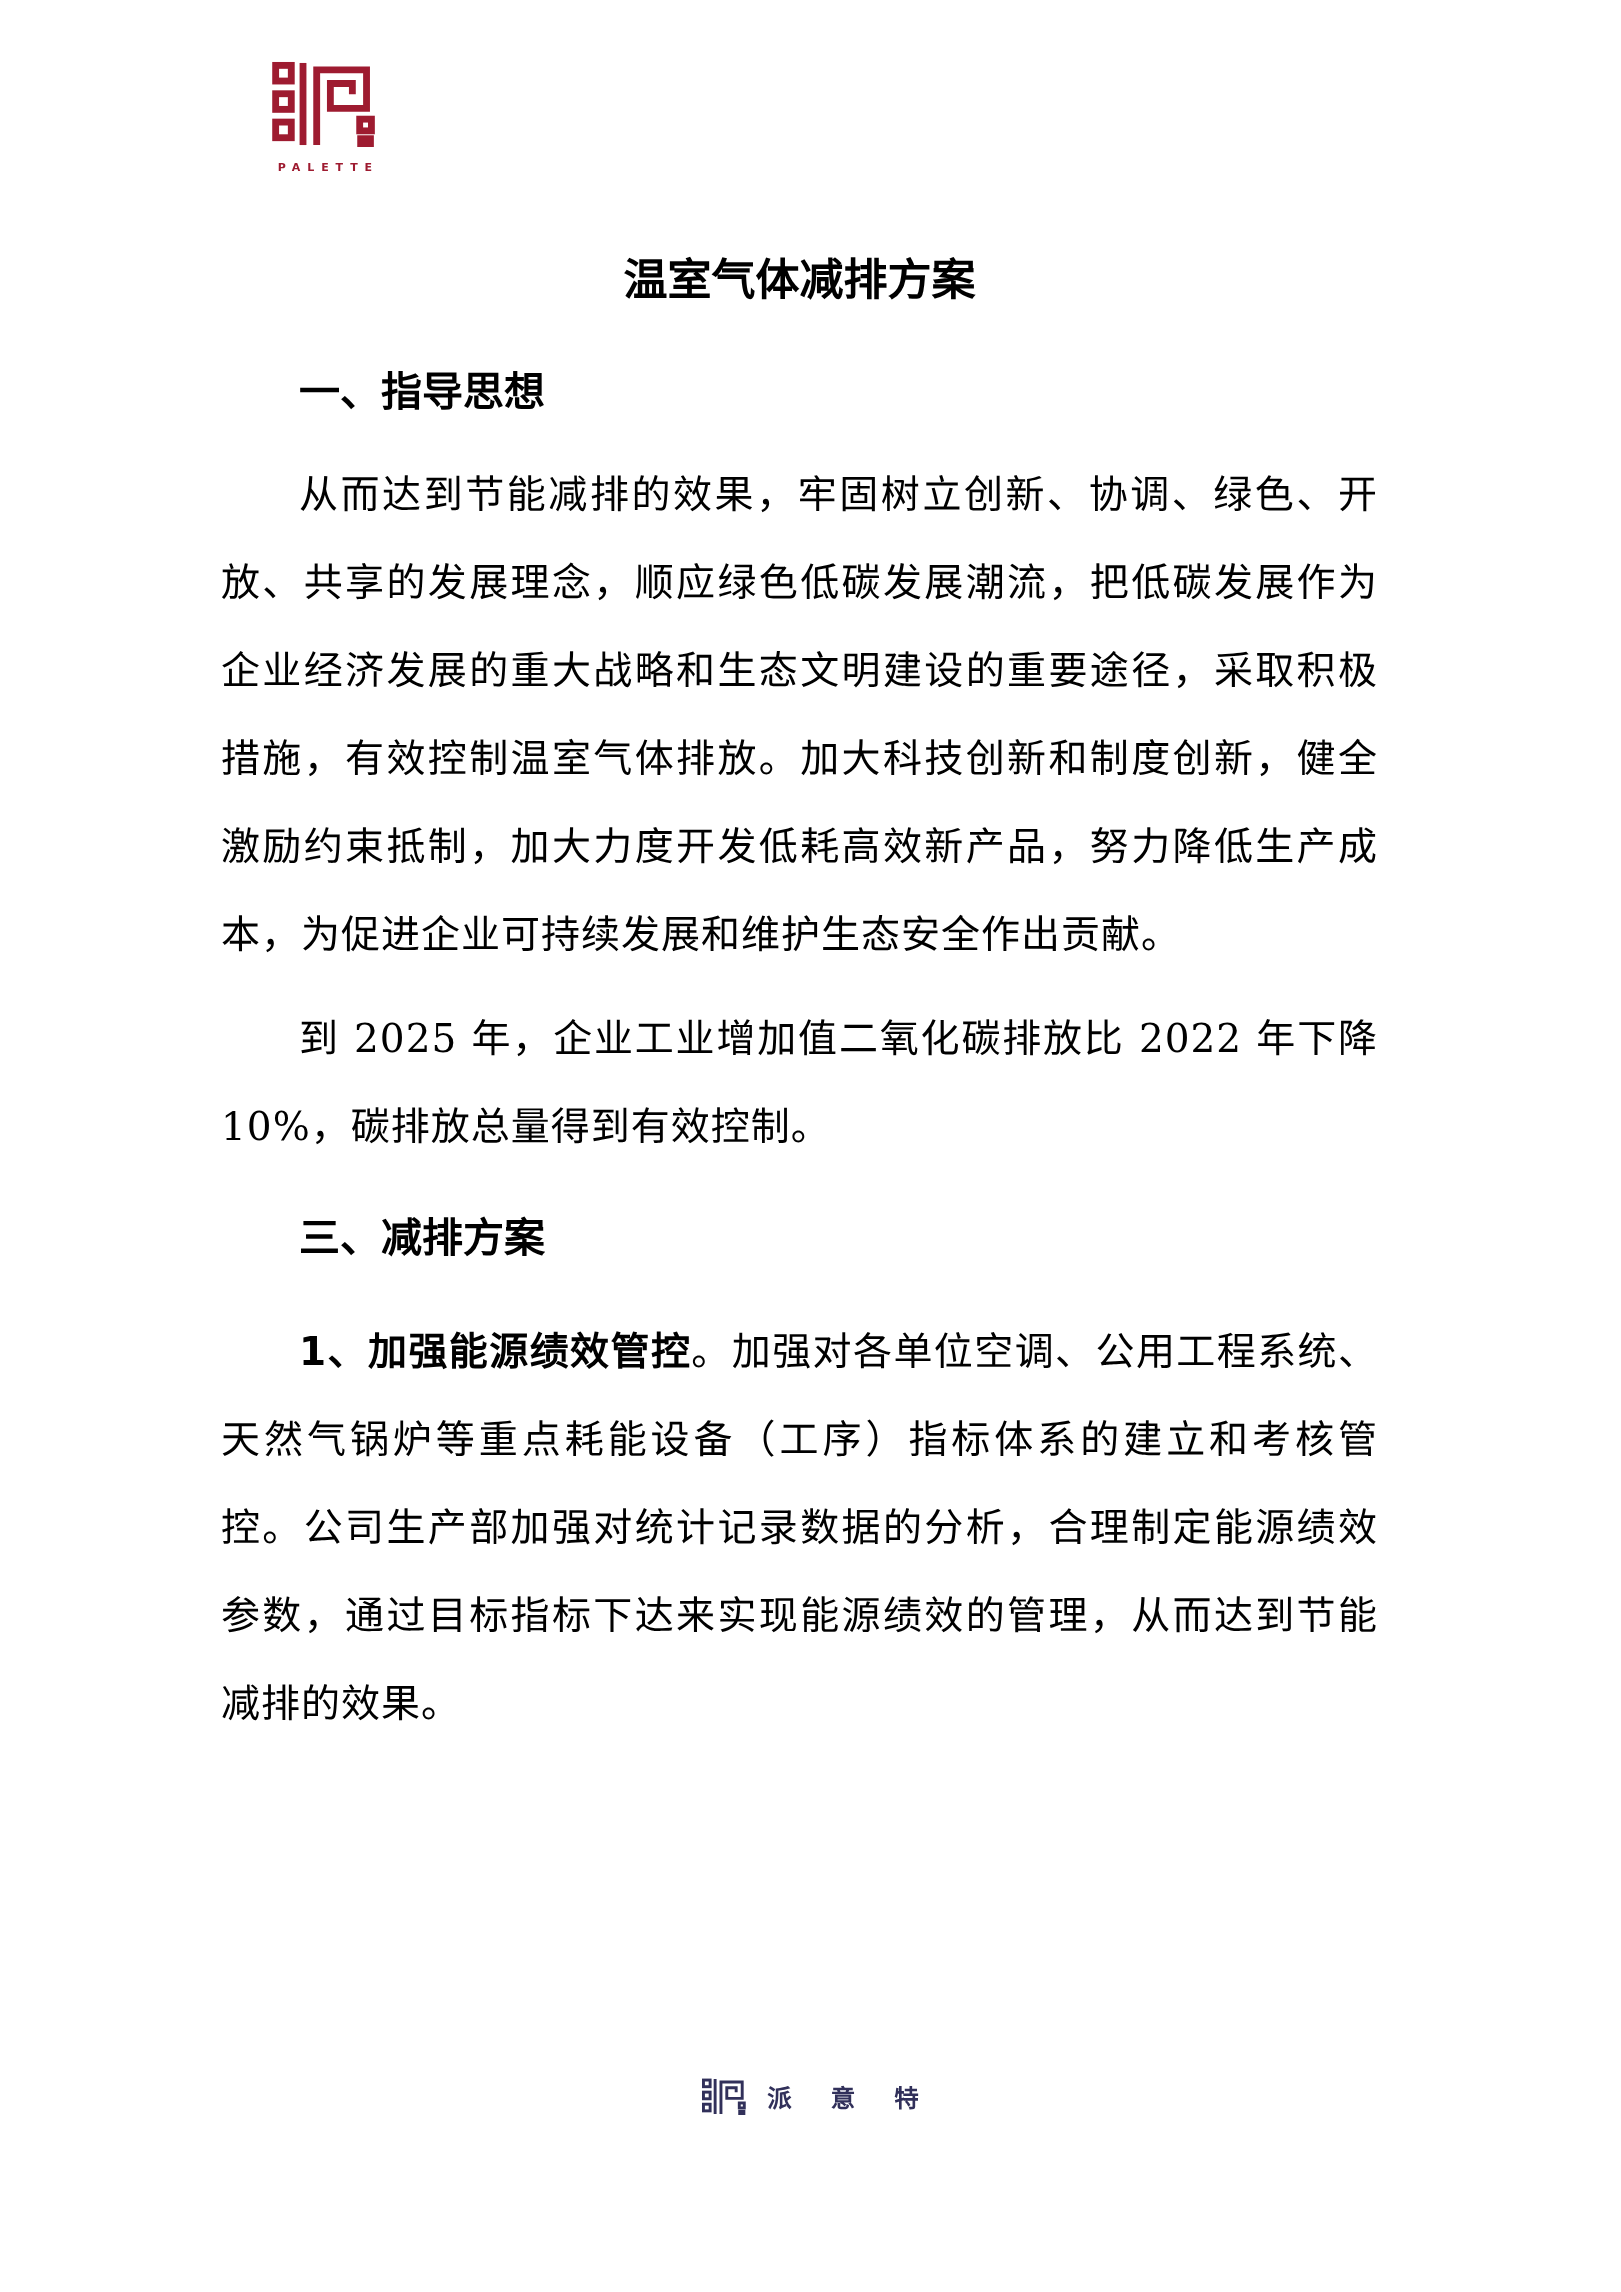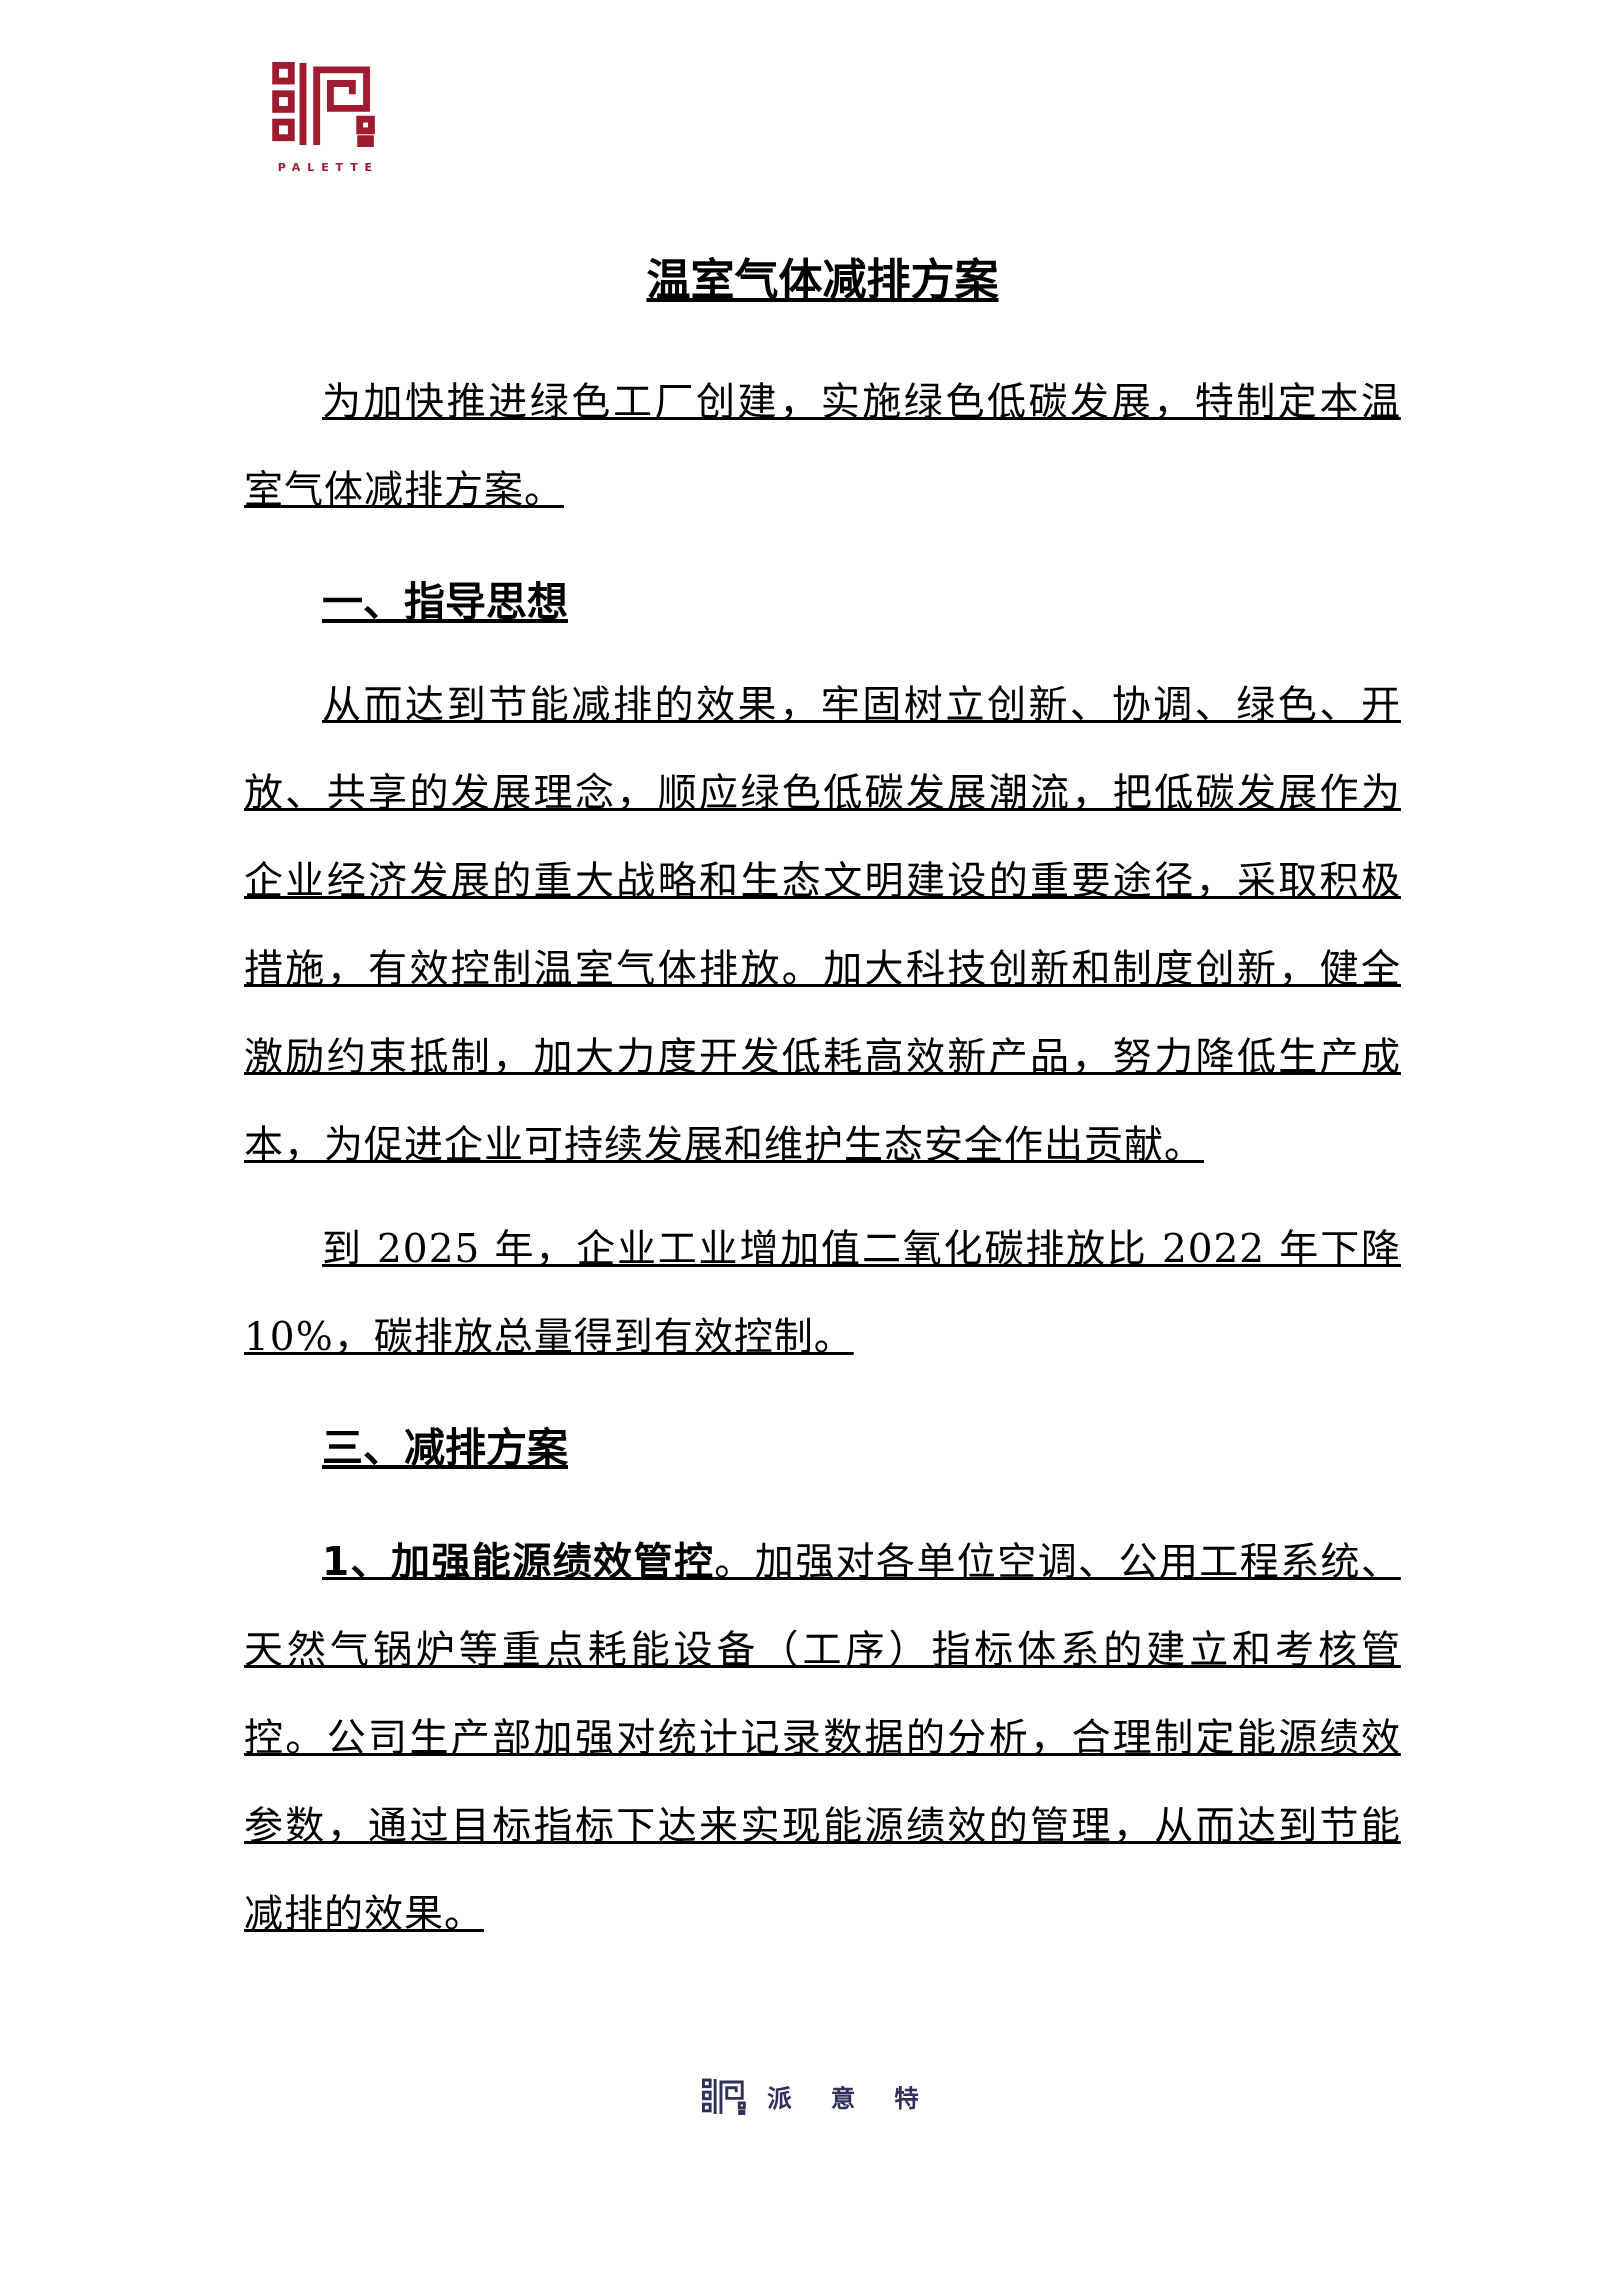--- a/index.html
+++ b/index.html
@@ -18,21 +18,21 @@
   .brand{position:absolute;left:272px;top:61px;width:106px;color:var(--brand-red);text-align:center;}
   .brand svg{display:block;width:106px;height:86px;}
   .brand-name{
     margin-top:14px;
     font-family:"DejaVu Sans","Liberation Sans",sans-serif;
     font-size:11px;font-weight:bold;letter-spacing:6.9px;margin-right:-6.9px;
     color:var(--brand-red);
   }
 
   
-  .content{position:absolute;left:244px;top:0;width:1157px;text-decoration:underline;}
+  .content{position:absolute;left:221px;top:0;width:1157px;}
   .doc-title{
     margin-top:236px;line-height:88px;text-align:center;
     font-size:44px;font-weight:bold;
     font-family:"DejaVu Serif","Liberation Serif",serif;
   }
   p.body{
     font-size:39px;line-height:88px;text-align:justify;text-indent:78px;
     letter-spacing:1px;
   }
   h2.sec{
@@ -80,21 +80,20 @@
         </g>
       </defs>
       <use href="#maze-logo"></use>
     </svg>
     <div class="brand-name">PALETTE</div>
   </div>
 
   <div class="content">
     <h1 class="doc-title">温室气体减排方案</h1>
 
-    <p class="body mt-intro">为加快推进绿色工厂创建，实施绿色低碳发展，特制定本温室气体减排方案。</p>
 
     <h2 class="sec mt-h">一、指导思想</h2>
     <p class="body mt-p">从而达到节能减排的效果，牢固树立创新、协调、绿色、开放、共享的发展理念，顺应绿色低碳发展潮流，把低碳发展作为企业经济发展的重大战略和生态文明建设的重要途径，采取积极措施，有效控制温室气体排放。加大科技创新和制度创新，健全激励约束抵制，加大力度开发低耗高效新产品，努力降低生产成本，为促进企业可持续发展和维护生态安全作出贡献。</p>
 
     <p class="body mt-p">到 2025 年，企业工业增加值二氧化碳排放比 2022 年下降 10%，碳排放总量得到有效控制。</p>
 
     <h2 class="sec mt-h">三、减排方案</h2>
     <p class="body mt-p3"><strong>1、加强能源绩效管控</strong><span>。加强对各单位空调、公用工程系统、天然气锅炉等重点耗能设备（工序）指标体系的建立和考核管控。公司生产部加强对统计记录数据的分析，合理制定能源绩效参数，通过目标指标下达来实现能源绩效的管理，从而达到节能减排的效果。</span></p>
   </div>
 

